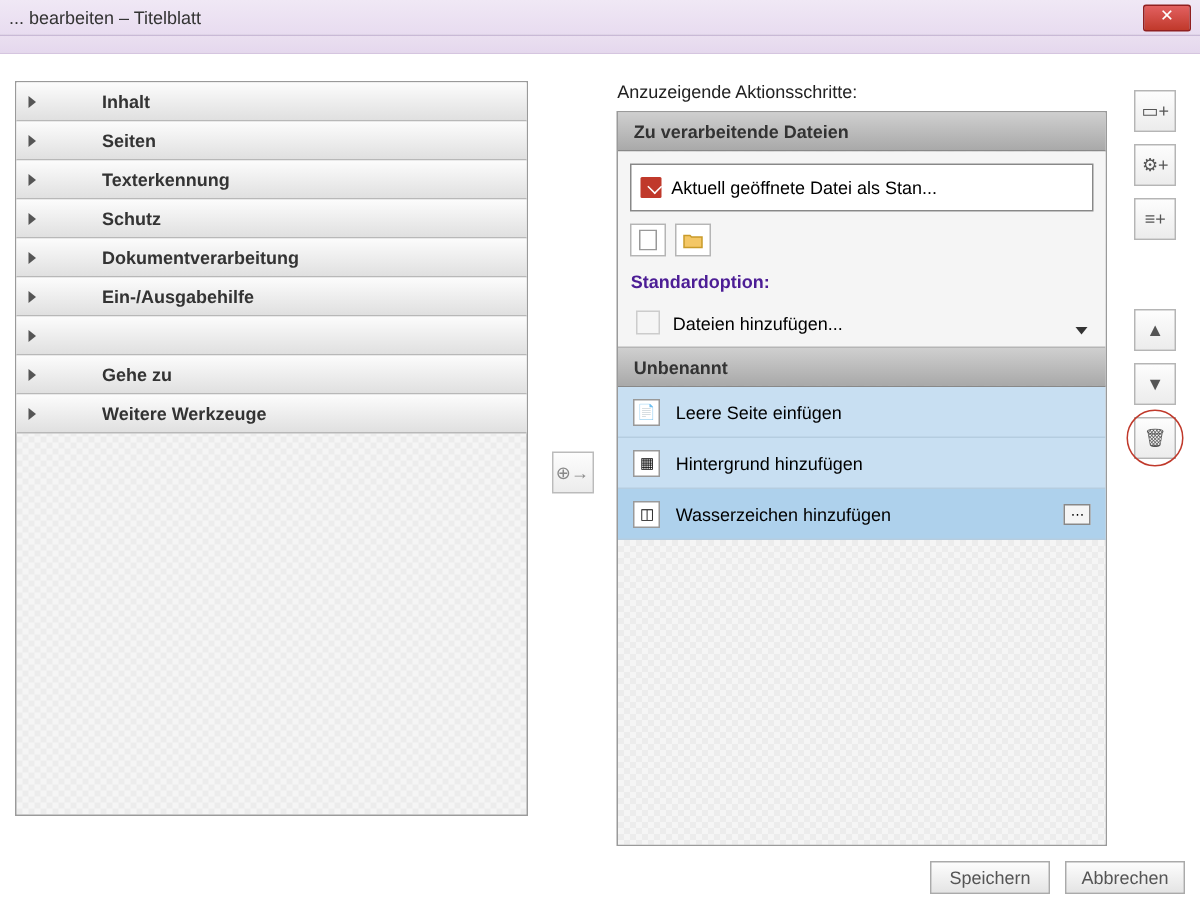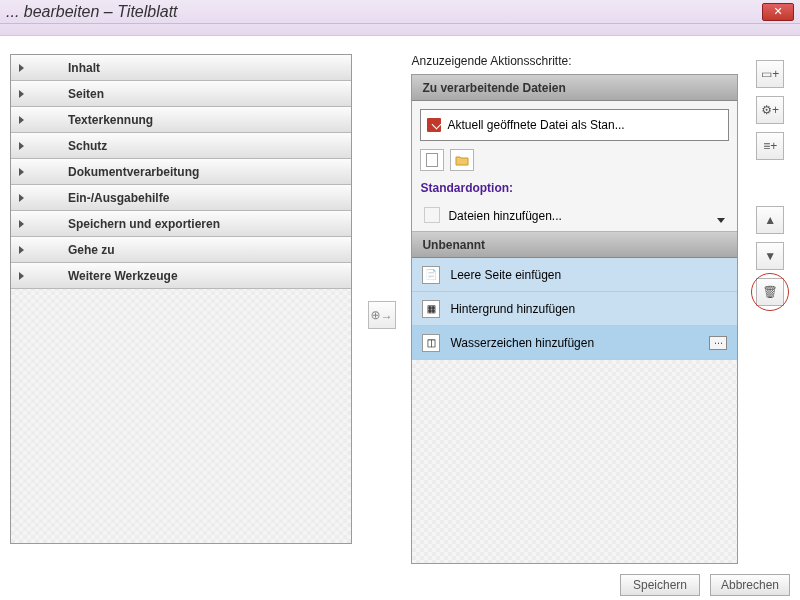--- a/index.html
+++ b/index.html
@@ -1,19 +1,19 @@
 <!DOCTYPE html>
 <html><head>
 <meta charset="utf-8">
 <style>
 * { box-sizing: border-box; margin: 0; padding: 0; font-family: "Segoe UI", Tahoma, sans-serif; font-size: 12px; }
 body { background: #fff; width: 800px; height: 600px; overflow: hidden; position: relative; }
 
 .titlebar { height: 24px; background: linear-gradient(#f0e8f5,#e8dcf0); display: flex; align-items: center; padding: 0 6px; border-bottom: 1px solid #c9b9d6; }
-.titlebar .title { flex: 1; color: #333; font-size: 16px; font-style: italic; }
+.titlebar .title { flex: 1; color: #333; font-size: 12px; }
 .titlebar .close { width: 32px; height: 18px; background: linear-gradient(#e26060,#c0392b); border: 1px solid #902020; color: #fff; text-align: center; line-height: 14px; font-size: 11px; border-radius: 2px; }
 
 .tabstrip { height: 12px; background: linear-gradient(#eadff0,#e5d8ee); border-bottom: 1px solid #d5c5e0; }
 
 .content { padding: 18px 10px 0 10px; display: flex; height: 540px; gap: 12px; }
 
 .col { display: flex; flex-direction: column; }
 .col-left { width: 345px; }
 .col-mid { width: 36px; justify-content: center; align-items: center; }
 .col-right { width: 330px; }
@@ -95,21 +95,20 @@
         <div class="acc-item">
             <span class="arrow"></span>
             <span class="lbl">Dokumentverarbeitung</span>
           </div>
         <div class="acc-item">
             <span class="arrow"></span>
             <span class="lbl">Ein-/Ausgabehilfe</span>
           </div>
         <div class="acc-item">
             <span class="arrow"></span>
-            <span class="lbl">Speichern und exportieren</span>
           </div>
         <div class="acc-item">
             <span class="arrow"></span>
             <span class="lbl">Gehe zu</span>
           </div>
         <div class="acc-item">
             <span class="arrow"></span>
             <span class="lbl">Weitere Werkzeuge</span>
           </div>
       </div>

